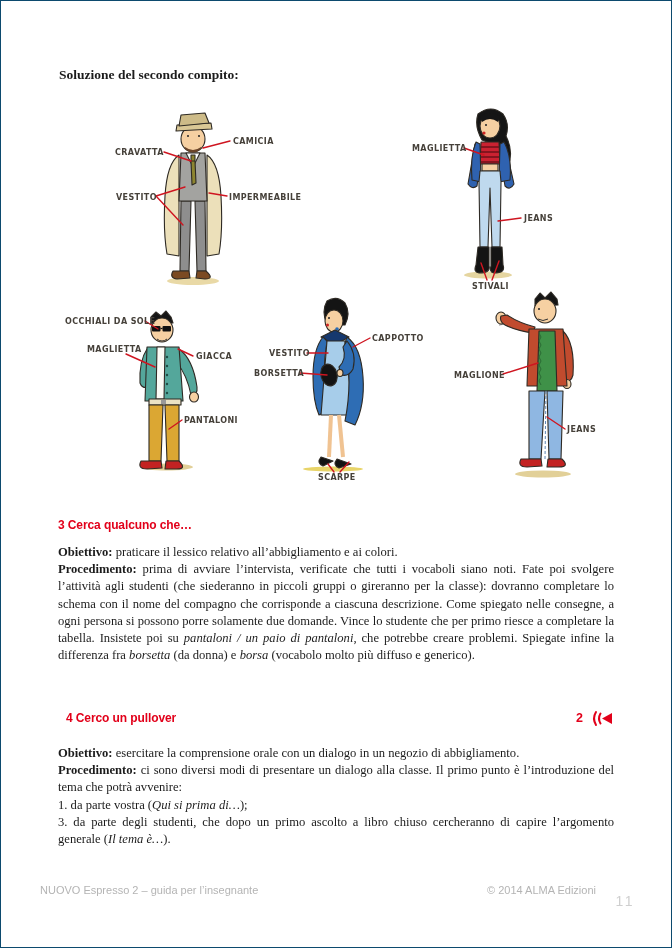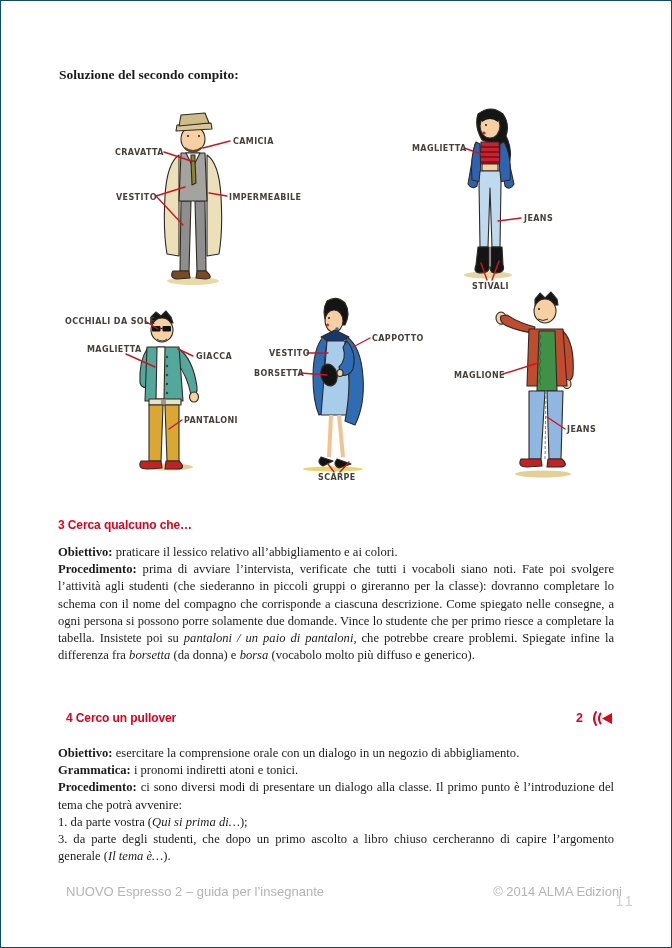--- a/index.html
+++ b/index.html
@@ -15,23 +15,23 @@
   .noln{stroke:none;}
   .sec{position:absolute;left:57px;width:556px;}
   .sec-head{font-family:"Liberation Sans",sans-serif;font-weight:700;
             font-size:12px;color:#e2001a;letter-spacing:-.1px;margin:0 0 12px 0;}
   .sec-head-row{display:flex;justify-content:space-between;align-items:center;margin:0 0 12px 0;}
   .track{display:flex;align-items:center;gap:7px;color:#e2001a;
          font-family:"Liberation Sans",sans-serif;font-size:12.5px;font-weight:600;}
   .copy{font-size:12.6px;line-height:17.2px;text-align:justify;margin:0;}
   .copy .b{font-weight:bold;}
   .copy .i{font-style:italic;}
-  .footer{position:absolute;left:65px;top:883px;width:556px;display:flex;
+  .footer{position:absolute;left:39px;top:883px;width:556px;display:flex;
           justify-content:space-between;font-family:"Liberation Sans",sans-serif;
-          font-size:13px;color:#b4b4b4;}
+          font-size:11px;color:#b4b4b4;}
   .pagenum{position:absolute;right:36px;top:892px;font-family:"Liberation Sans",sans-serif;
            font-size:14px;color:#cfcfcf;letter-spacing:2.5px;}
 </style>
 </head>
 <body>
 
 <div class="page">
 
   <div class="doc-title">Soluzione del secondo compito:</div>
 
@@ -192,21 +192,20 @@
       <span class="track">
         <span>2</span>
         <svg width="24" height="17" viewBox="0 0 24 17">
           <path d="M6,2 Q2,8.5 6,15" stroke="#e2001a" stroke-width="2" fill="none" stroke-linecap="round"></path>
           <path d="M10.5,3.5 Q7.5,8.5 10.5,13.5" stroke="#e2001a" stroke-width="2" fill="none" stroke-linecap="round"></path>
           <polygon points="12,8.5 22,3 22,14" fill="#e2001a"></polygon>
         </svg>
       </span>
     </div>
     <p class="copy"><span class="b">Obiettivo:</span><span> esercitare la comprensione orale con un dialogo in un negozio di abbigliamento.</span></p>
-    <p class="copy"><span class="b">Grammatica:</span><span> i pronomi indiretti atoni e tonici.</span></p>
     <p class="copy"><span class="b">Procedimento:</span><span> ci sono diversi modi di presentare un dialogo alla classe. Il primo punto è l’introduzione del tema che potrà avvenire:</span></p>
     <p class="copy"><span>1. da parte vostra (</span><span class="i">Qui si prima di…</span><span>);</span></p>
     <p class="copy"><span>3. da parte degli studenti, che dopo un primo ascolto a libro chiuso cercheranno di capire l’argomento generale (</span><span class="i">Il tema è…</span><span>).</span></p>
   </div>
 
   <div class="footer">
     <span>NUOVO Espresso 2 – guida per l’insegnante</span>
     <span>© 2014 ALMA Edizioni</span>
   </div>
   <div class="pagenum">11</div>

